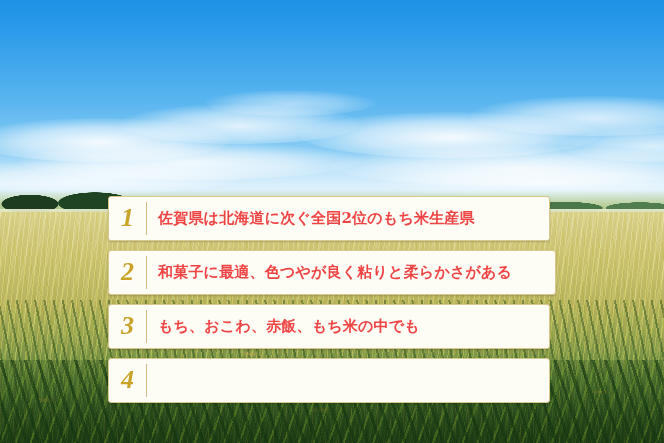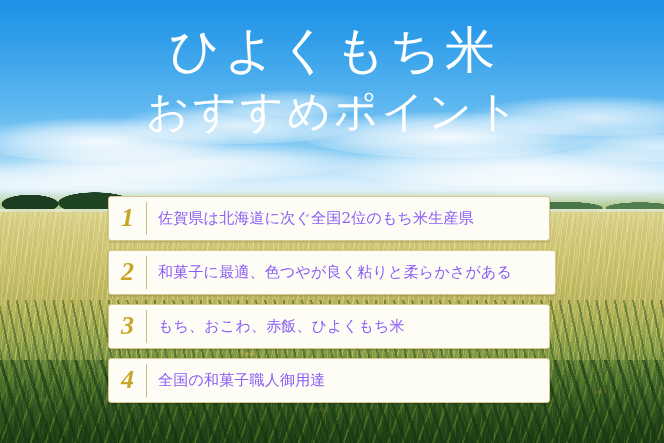--- a/index.html
+++ b/index.html
@@ -217,22 +217,22 @@
     width:1px;
     flex:0 0 1px;
     height:33px;
     background:#cdbb84;
   }
   .point-text{
     flex:1 1 auto;
     padding:0 8px 0 11px;
     font-family:"DejaVu Serif","Liberation Serif",serif;
     font-size:15px;
-    font-weight:400;
-    color:#8b5cf6;
+    font-weight:700;
+    color:#ef4444;
     letter-spacing:.2px;
     white-space:nowrap;
     line-height:1.1;
   }
 </style>
 </head>
 <body>
 
 <div class="stage">
 
@@ -252,45 +252,40 @@
   </div>
 
   <div class="treeline"></div>
   <div class="lightstrip"></div>
   <div class="field"></div>
   <div class="blades"></div>
   <div class="blades2"></div>
   <div class="grainheads"></div>
   <div class="foreground"></div>
 
-  <div class="titleblock">
-    <div class="title-main">ひよくもち米</div>
-    <div class="title-sub">おすすめポイント</div>
-  </div>
 
   <div class="points">
 
     <div class="point-row w-short">
       <div class="point-num">1</div>
       <div class="point-div"></div>
       <div class="point-text">佐賀県は北海道に次ぐ全国2位のもち米生産県</div>
     </div>
 
     <div class="point-row w-long">
       <div class="point-num">2</div>
       <div class="point-div"></div>
       <div class="point-text">和菓子に最適、色つやが良く粘りと柔らかさがある</div>
     </div>
 
     <div class="point-row w-short">
       <div class="point-num">3</div>
       <div class="point-div"></div>
-      <div class="point-text">もち、おこわ、赤飯、ひよくもち米</div>
+      <div class="point-text">もち、おこわ、赤飯、もち米の中でも</div>
     </div>
 
     <div class="point-row w-short">
       <div class="point-num">4</div>
       <div class="point-div"></div>
-      <div class="point-text">全国の和菓子職人御用達</div>
     </div>
 
   </div>
 </div>
 
 </body></html>

